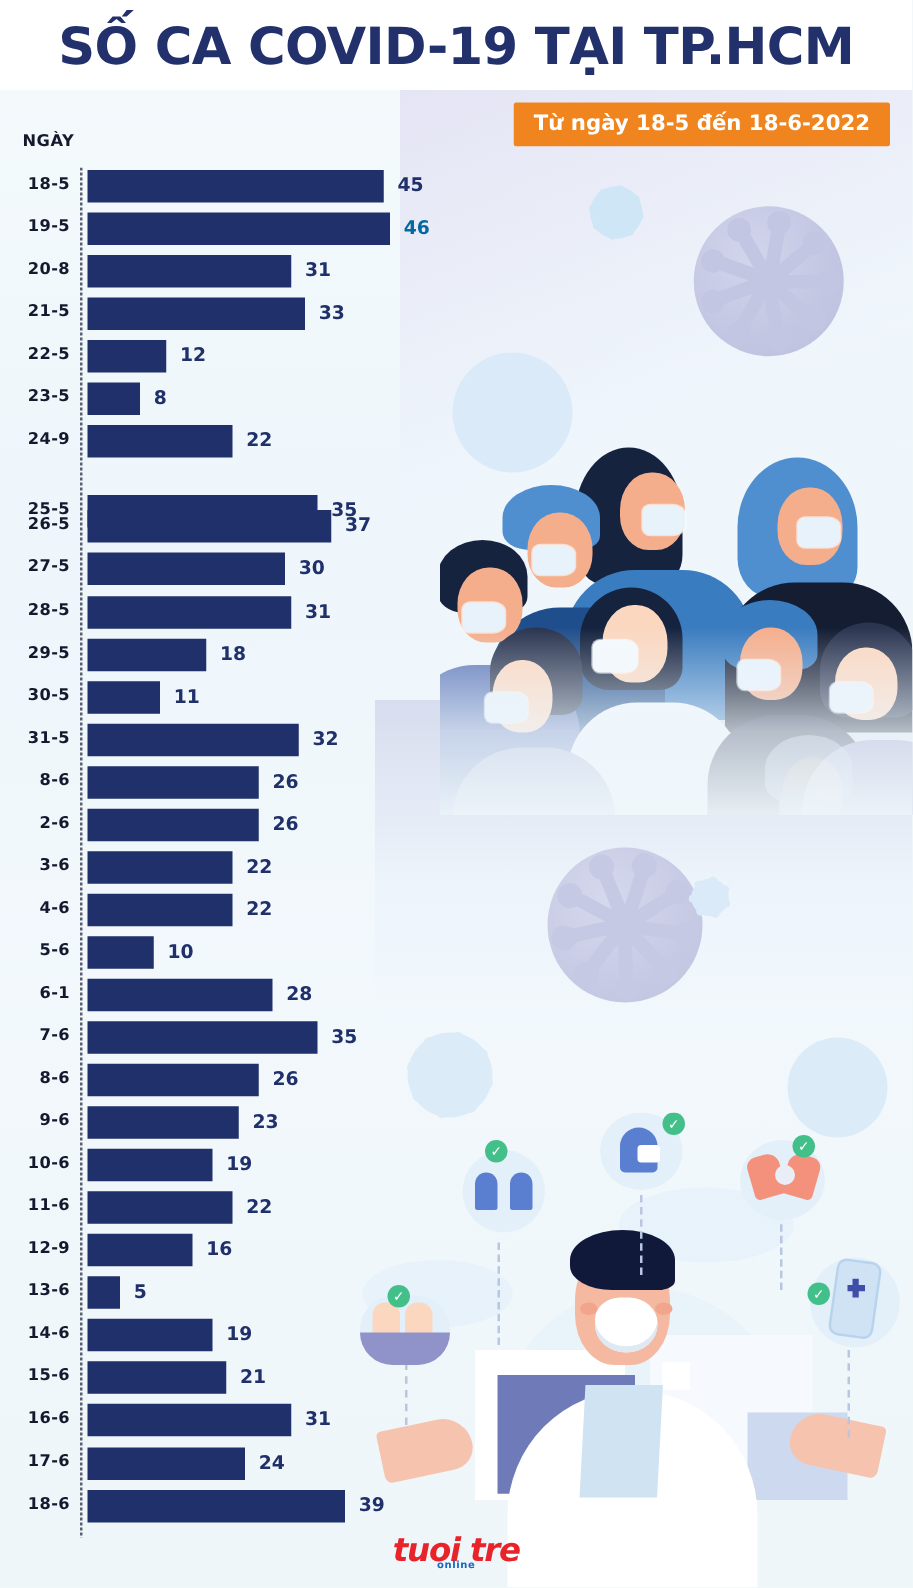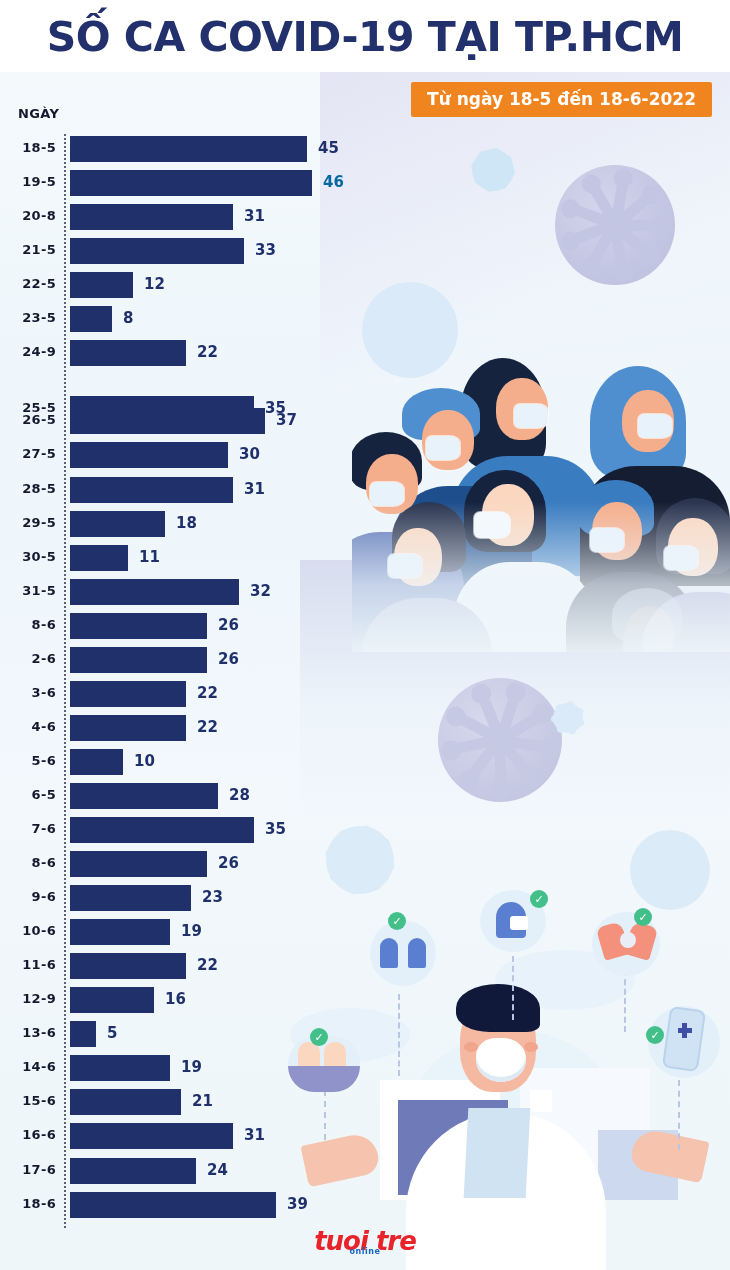--- a/index.html
+++ b/index.html
@@ -632,21 +632,21 @@
           <div class="day">4-6</div>
           <div class="bar" style="width: 116px; background: rgb(32, 48, 106);"></div>
           <div class="val" style="left: 197px; color: rgb(32, 48, 106);">22</div>
         </div>
         <div class="row" style="top: 748.9px;">
           <div class="day">5-6</div>
           <div class="bar" style="width: 53px; background: rgb(32, 48, 106);"></div>
           <div class="val" style="left: 134px; color: rgb(32, 48, 106);">10</div>
         </div>
         <div class="row" style="top: 782.95px;">
-          <div class="day">6-5</div>
+          <div class="day">6-1</div>
           <div class="bar" style="width: 148px; background: rgb(32, 48, 106);"></div>
           <div class="val" style="left: 229px; color: rgb(32, 48, 106);">28</div>
         </div>
         <div class="row" style="top: 817px;">
           <div class="day">7-6</div>
           <div class="bar" style="width: 184px; background: rgb(32, 48, 106);"></div>
           <div class="val" style="left: 265px; color: rgb(32, 48, 106);">35</div>
         </div>
         <div class="row" style="top: 851.05px;">
           <div class="day">8-6</div>

